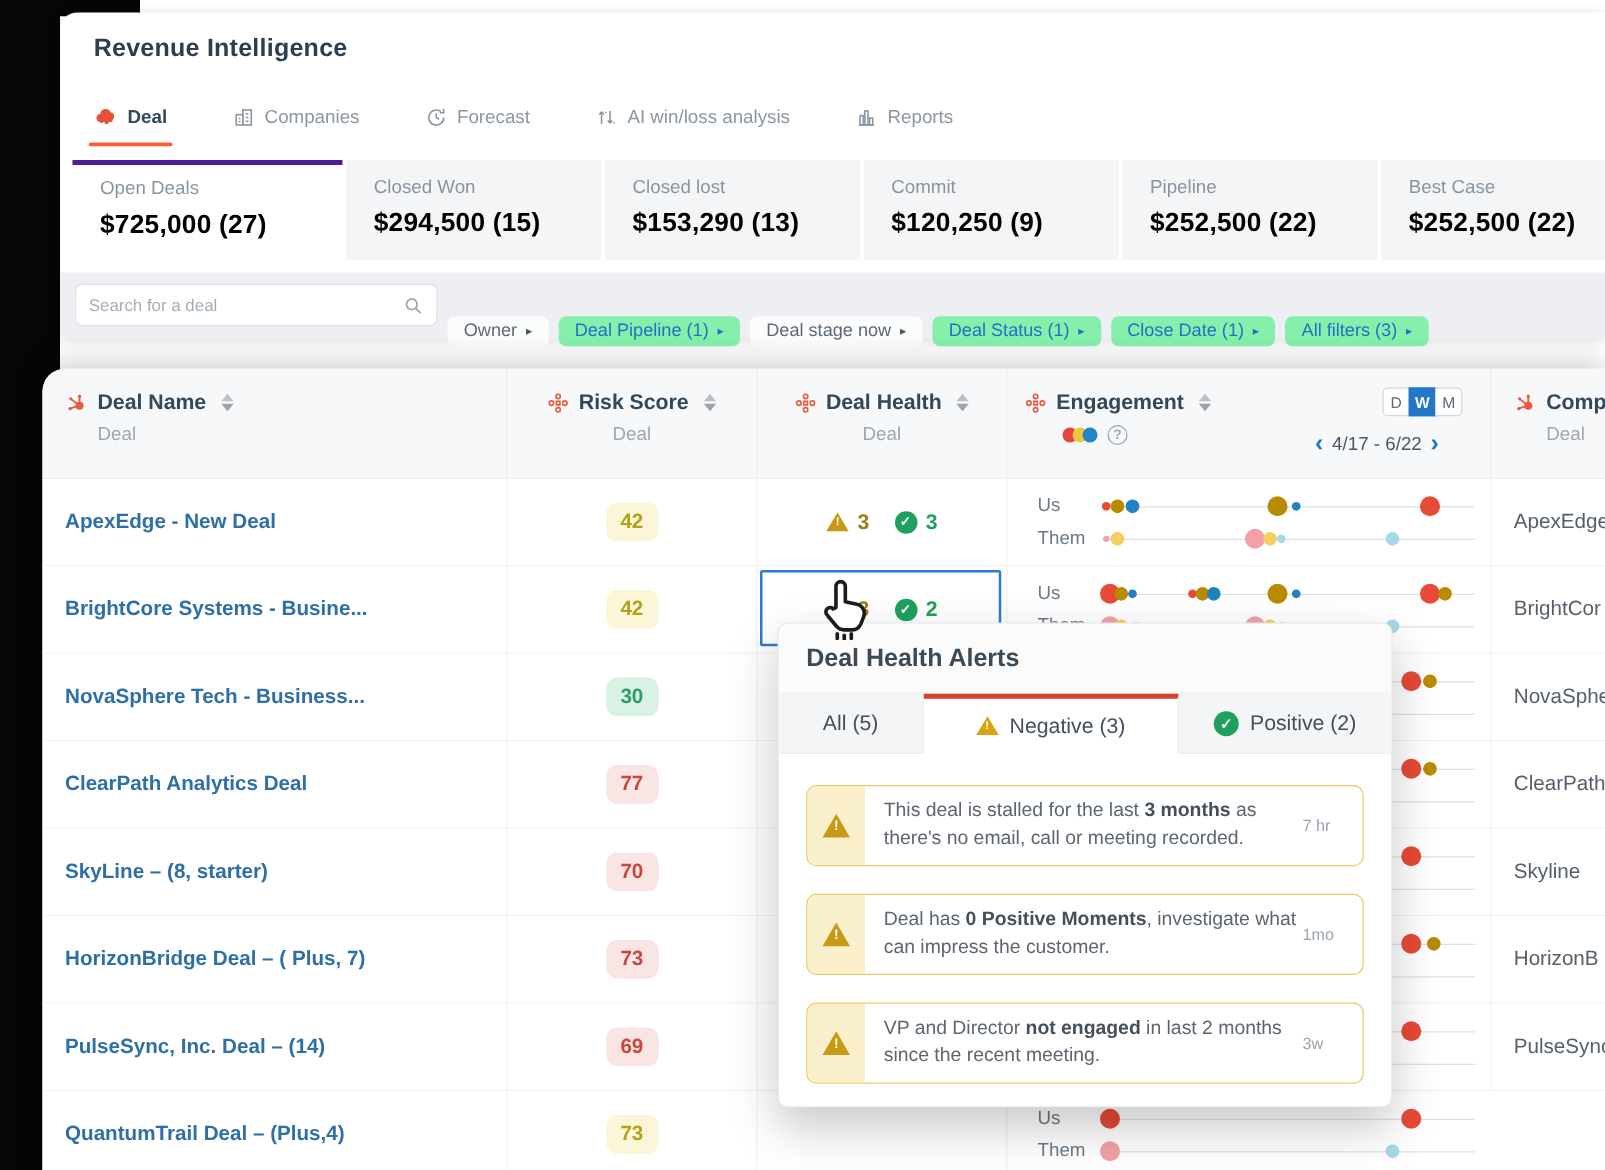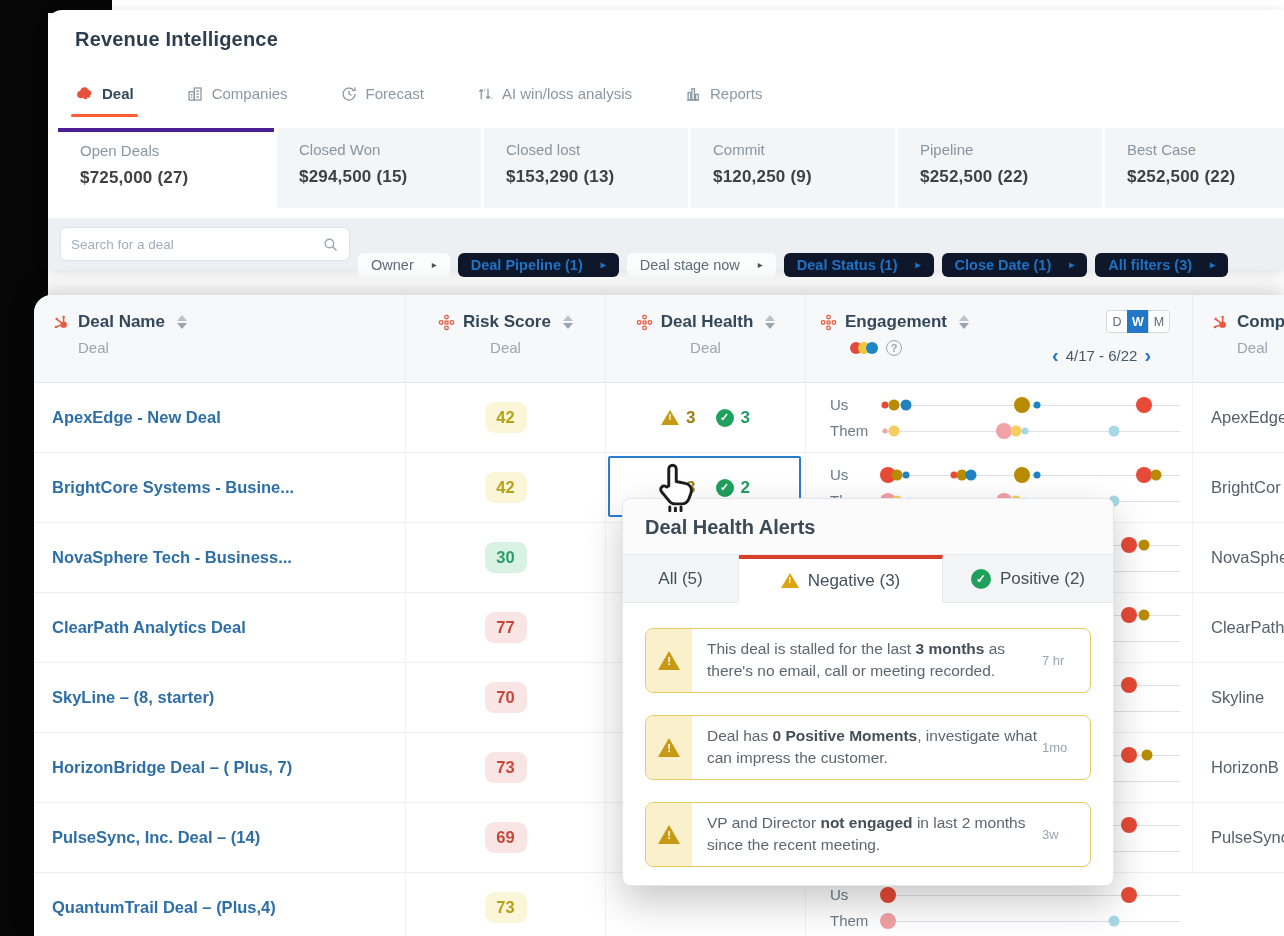--- a/index.html
+++ b/index.html
@@ -17,30 +17,30 @@
   .tab .ticon{display:inline-flex;align-items:center;}
   .tab.active{color:#33475b;font-weight:700;}
   .tab.active::after{content:"";position:absolute;left:-4px;right:-4px;bottom:-14px;height:3px;background:#ff5c35;border-radius:2px;}
 
   .cards{position:absolute;left:10px;right:0;top:118px;height:80px;display:flex;gap:3px;}
   .card{flex:0 0 204px;background:#f4f5f7;padding:13px 0 0 22px;}
   .card:first-child{flex:0 0 216px;}
   .card:last-child{flex:1;}
   .card.active{background:#fff;border-top:4px solid #4c1d95;padding-top:10px;}
   .card-label{font-size:15px;color:#8795a1;}
-  .card-value{font-size:17px;font-weight:700;color:#404040;margin-top:9px;letter-spacing:.2px;}
+  .card-value{font-size:21px;font-weight:700;color:#000000;margin-top:9px;letter-spacing:.2px;}
 
   .filterbar{position:absolute;left:0;right:0;top:208px;height:52px;background:#edeff2;display:flex;align-items:center;gap:8px;padding-left:12px;}
   .search{width:290px;height:34px;background:#fff;border:1px solid #dfe3e7;border-radius:6px;display:flex;align-items:center;padding:0 10px;}
   .search input{flex:1;border:none;outline:none;font-size:13.5px;color:#5c6b77;background:transparent;font-family:"Liberation Sans",sans-serif;}
   .search input::placeholder{color:#a3aeb8;}
-  .chip{height:24px;border-radius:6px;padding:0 13px;display:flex;align-items:center;gap:18px;font-size:14.5px;
+  .chip{height:24px;border-radius:6px;padding:0 13px;display:flex;align-items:center;gap:7px;font-size:14.5px;
     background:#fbfcfc;color:#5c6b77;border:1px solid #e4e8ec;cursor:pointer;white-space:nowrap;margin-top:41px;}
   .chip .arr{font-size:10px;color:#46525c;}
-  .chip.blue{background:#0f172a;border-color:#c9e0f6;color:#1f72c4;font-weight:700;justify-content:flex-end;}
+  .chip.blue{background:#86efac;border-color:#c9e0f6;color:#1f72c4;font-weight:400;justify-content:flex-end;}
   .chip.blue .arr{color:#1f72c4;}
 
   
   .table-panel{position:absolute;left:34px;top:270px;right:0;bottom:0;background:#fff;
     border-radius:18px 0 0 0;box-shadow:0 -6px 22px rgba(0,0,0,.18);margin-top:25px;}
   .thead{height:88px;background:#f7f8f9;border-bottom:1px solid #e4e7ea;border-radius:18px 0 0 0;
     display:grid;grid-template-columns:371px 200px 200px 387px 1fr;position:relative;}
   .th{padding-top:17px;border-left:1px solid #ebedef;}
   .th:first-child{border-left:none;padding-left:18px;}
   .head-main{display:flex;align-items:center;gap:8px;font-size:17px;font-weight:700;color:#33475b;}

